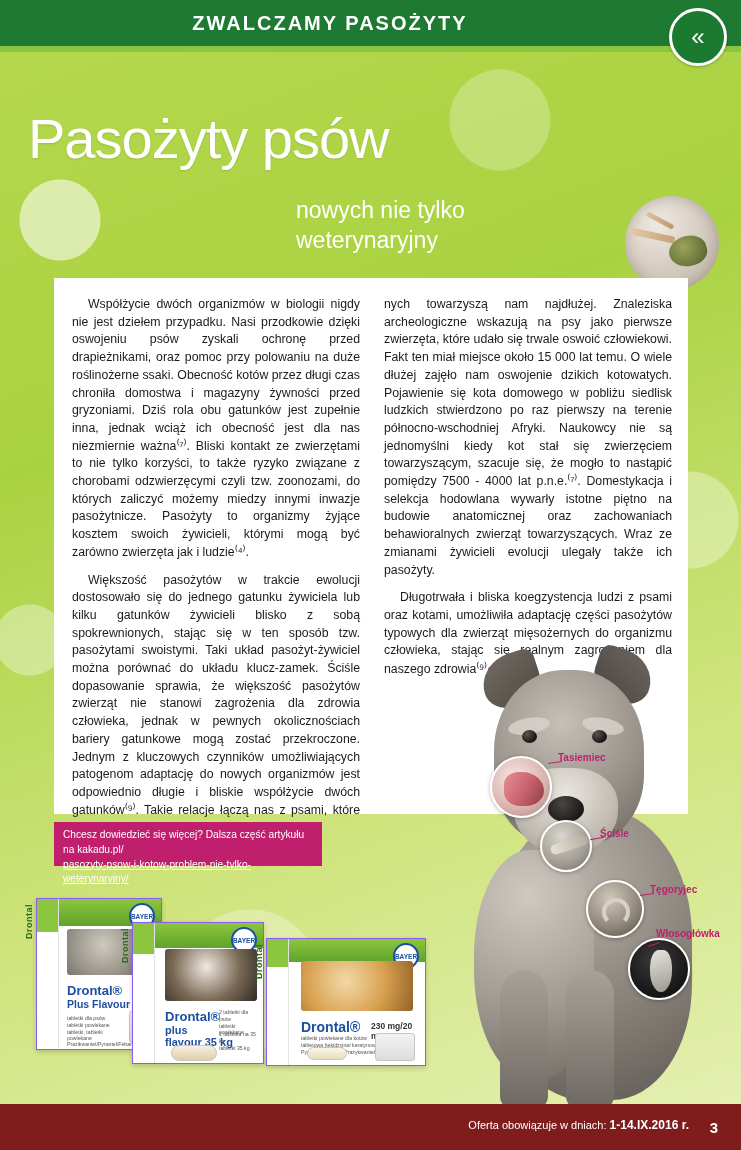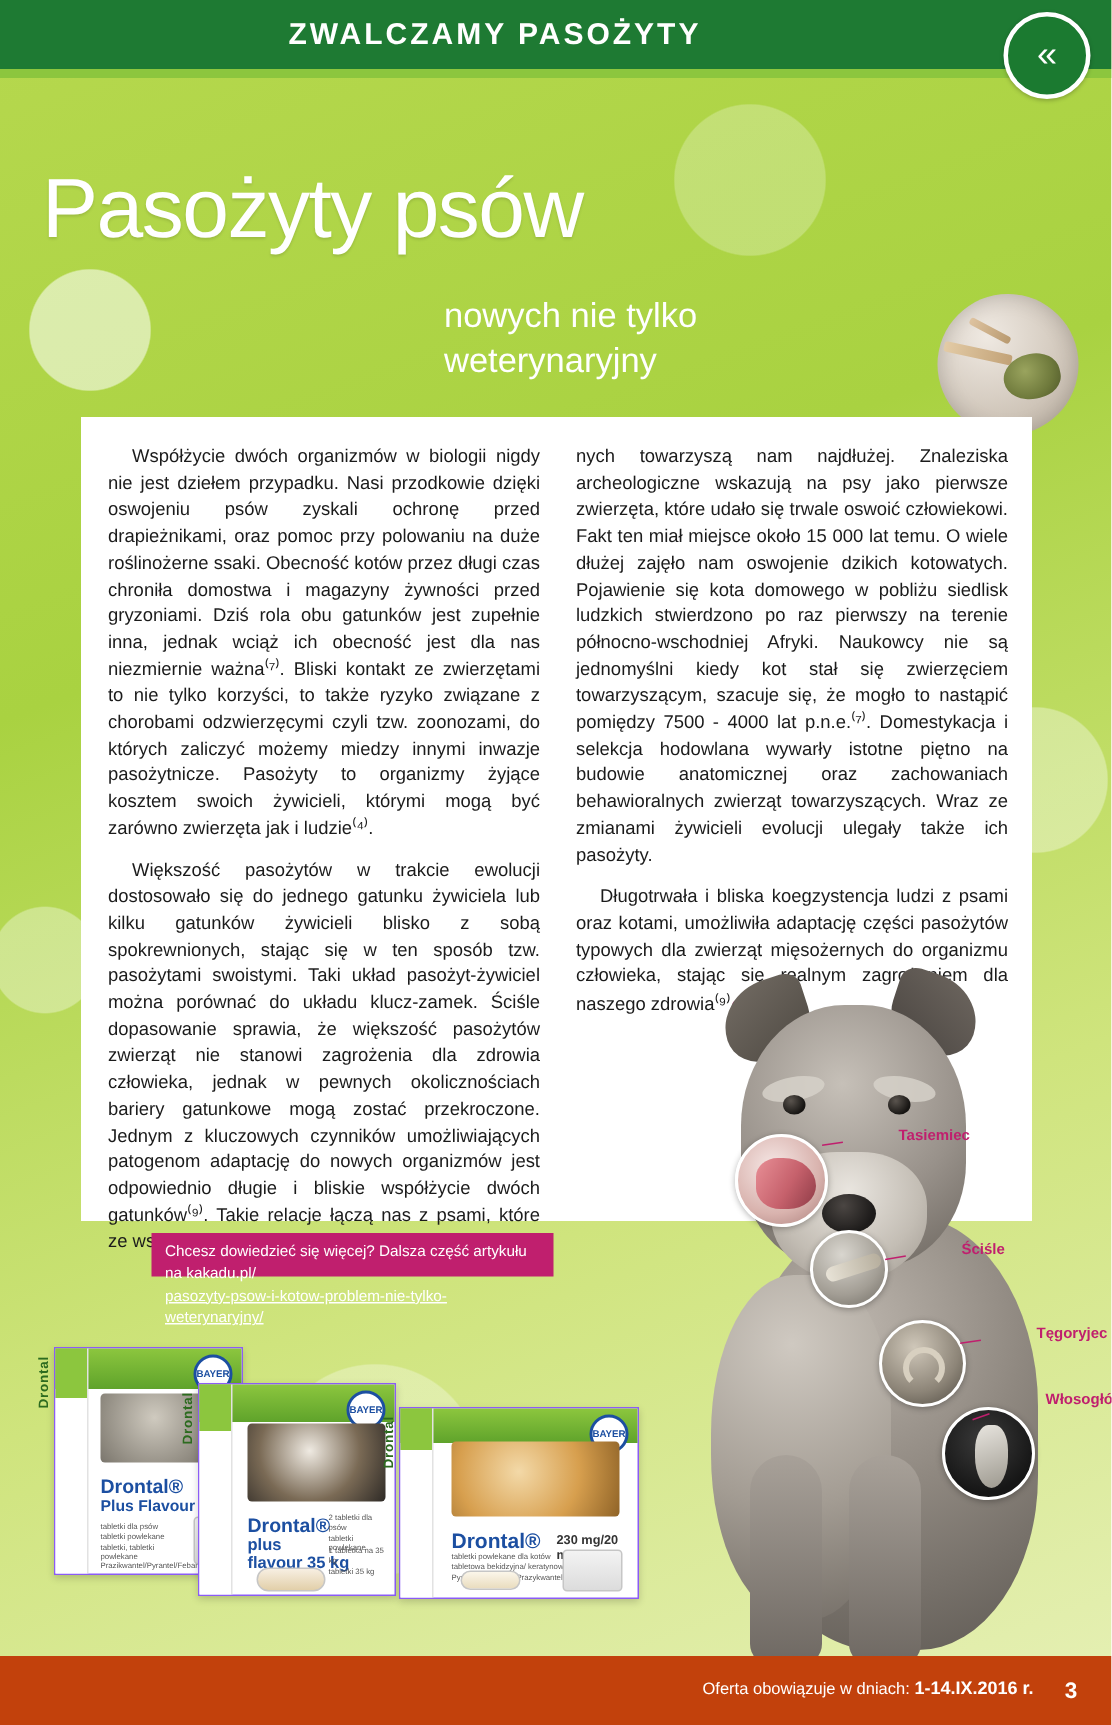--- a/index.html
+++ b/index.html
@@ -140,27 +140,26 @@
   .col.left { left: 18px; }
   .col.right { left: 330px; }
   .col p { margin: 0 0 10px 0; }
   .col p.indent { text-indent: 16px; }
   .dots { color: #c0297a; letter-spacing: 2px; font-size: 13px; }
 
   
   .link-box {
     position: absolute;
     left: 54px; top: 822px;
-    width: 268px; height: 29px;
+    width: 268px; height: 44px;
     background: #c01f6e;
     color: #ffffff;
     font-size: 10.2px;
     line-height: 1.45;
     padding: 6px 9px;
-    margin-left: 47px;
   }
   .link-box .u { text-decoration: underline; }
 
   
   .dog {
     position: absolute;
     left: 396px; top: 600px;
     width: 330px; height: 510px;
   }
   .dog .torso {
@@ -264,21 +263,20 @@
     position: absolute; left: 20px; top: 10px; width: 22px; height: 42px;
     background: linear-gradient(160deg, #e8e5df, #9c988e);
     border-radius: 40% 40% 50% 50%;
   }
   .callout-label {
     position: absolute;
     color: #c01f6e;
     font-size: 10px;
     font-weight: bold;
     white-space: nowrap;
-    margin-left: 41px;
   }
   .l-tasiemiec { left: 558px; top: 752px; }
   .l-nicien { left: 600px; top: 828px; }
   .l-tegorygiec { left: 650px; top: 884px; }
   .l-wlosoglowka { left: 656px; top: 928px; }
   .leader {
     position: absolute;
     height: 1px; background: #c01f6e;
   }
   .ld1 { left: 548px; top: 762px; width: 14px; transform: rotate(-8deg); }
@@ -335,21 +333,21 @@
   }
 
   #pack1 { left: 36px; top: 898px; width: 126px; height: 152px; }
   #pack2 { left: 132px; top: 922px; width: 132px; height: 142px; }
   #pack3 { left: 266px; top: 938px; width: 160px; height: 128px; }
 
   
   .footer {
     position: absolute;
     left: 0; bottom: 0; width: 741px; height: 46px;
-    background: #c2410c;
+    background: #7f1d1d;
   }
   .footer-text {
     position: absolute;
     right: 52px; top: 14px;
     color: #ffffff; font-size: 11px;
   }
   .footer-text b { font-size: 12px; }
   .page-num {
     position: absolute;
     right: 10px; top: 6px;

